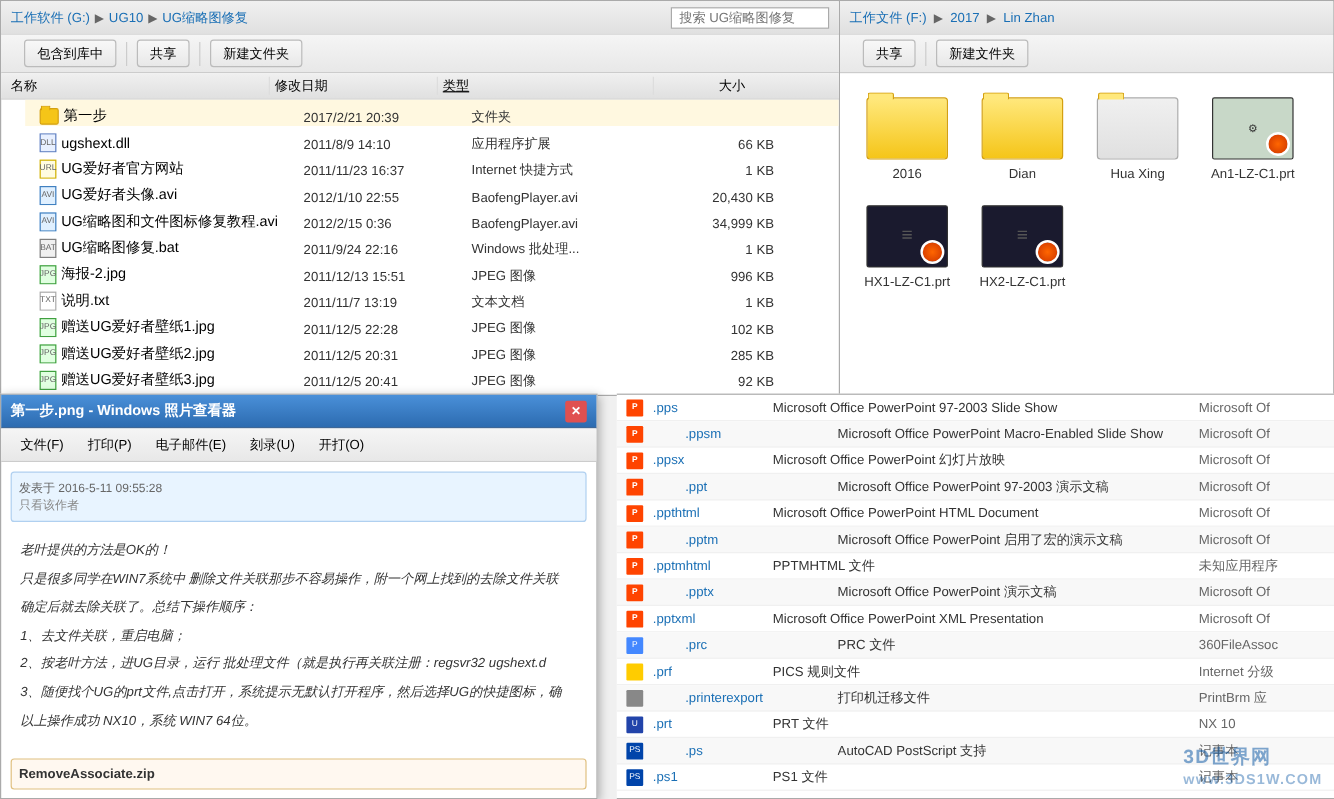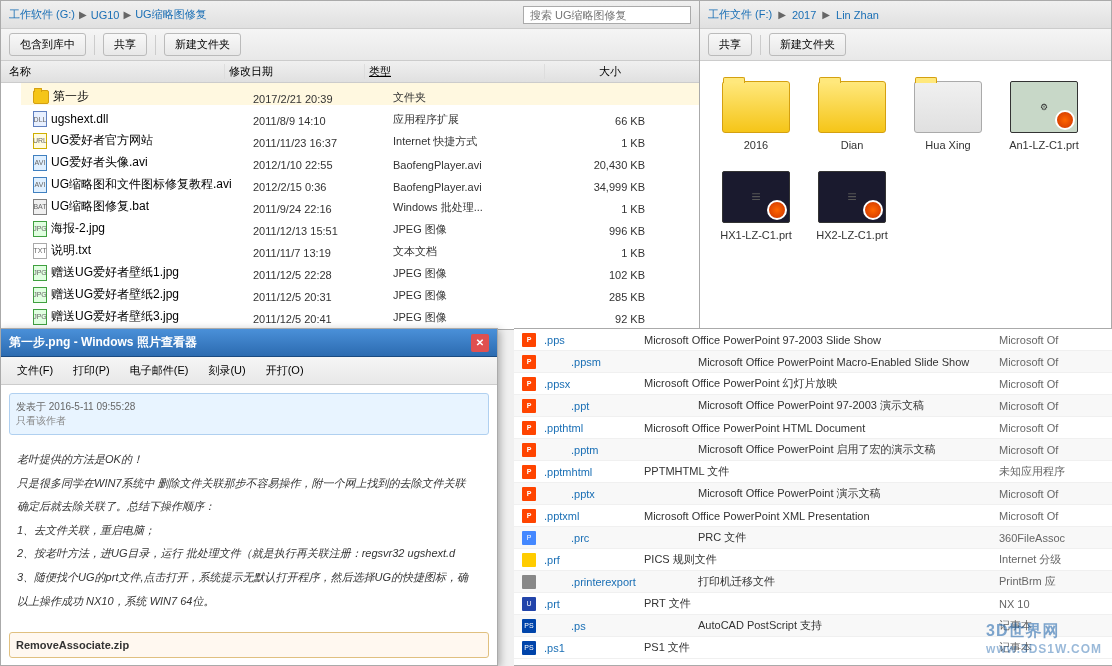--- a/index.html
+++ b/index.html
@@ -26,31 +26,31 @@
     .title-bar .path-parts {
       display: flex;
       align-items: center;
       flex: 1;
       gap: 2px;
     }
     .title-bar .search-box {
       border: 1px solid #aaa;
       background: #fff;
       padding: 2px 6px;
-      width: 168px;
+      width: 132px;
       font-size: 11px;
       color: #999;
     }
 
     .toolbar {
       background: linear-gradient(to bottom, #f5f5f5, #e8e8e8);
       height: 32px;
       display: flex;
       align-items: center;
-      padding: 0 8px;
+      padding: 0 19px;
       gap: 4px;
       border-bottom: 1px solid #ccc;
     }
     .toolbar-btn {
       padding: 3px 10px;
       background: linear-gradient(to bottom, #f8f8f8, #e8e8e8);
       border: 1px solid #bbb;
       border-radius: 3px;
       cursor: pointer;
       font-size: 11px;

